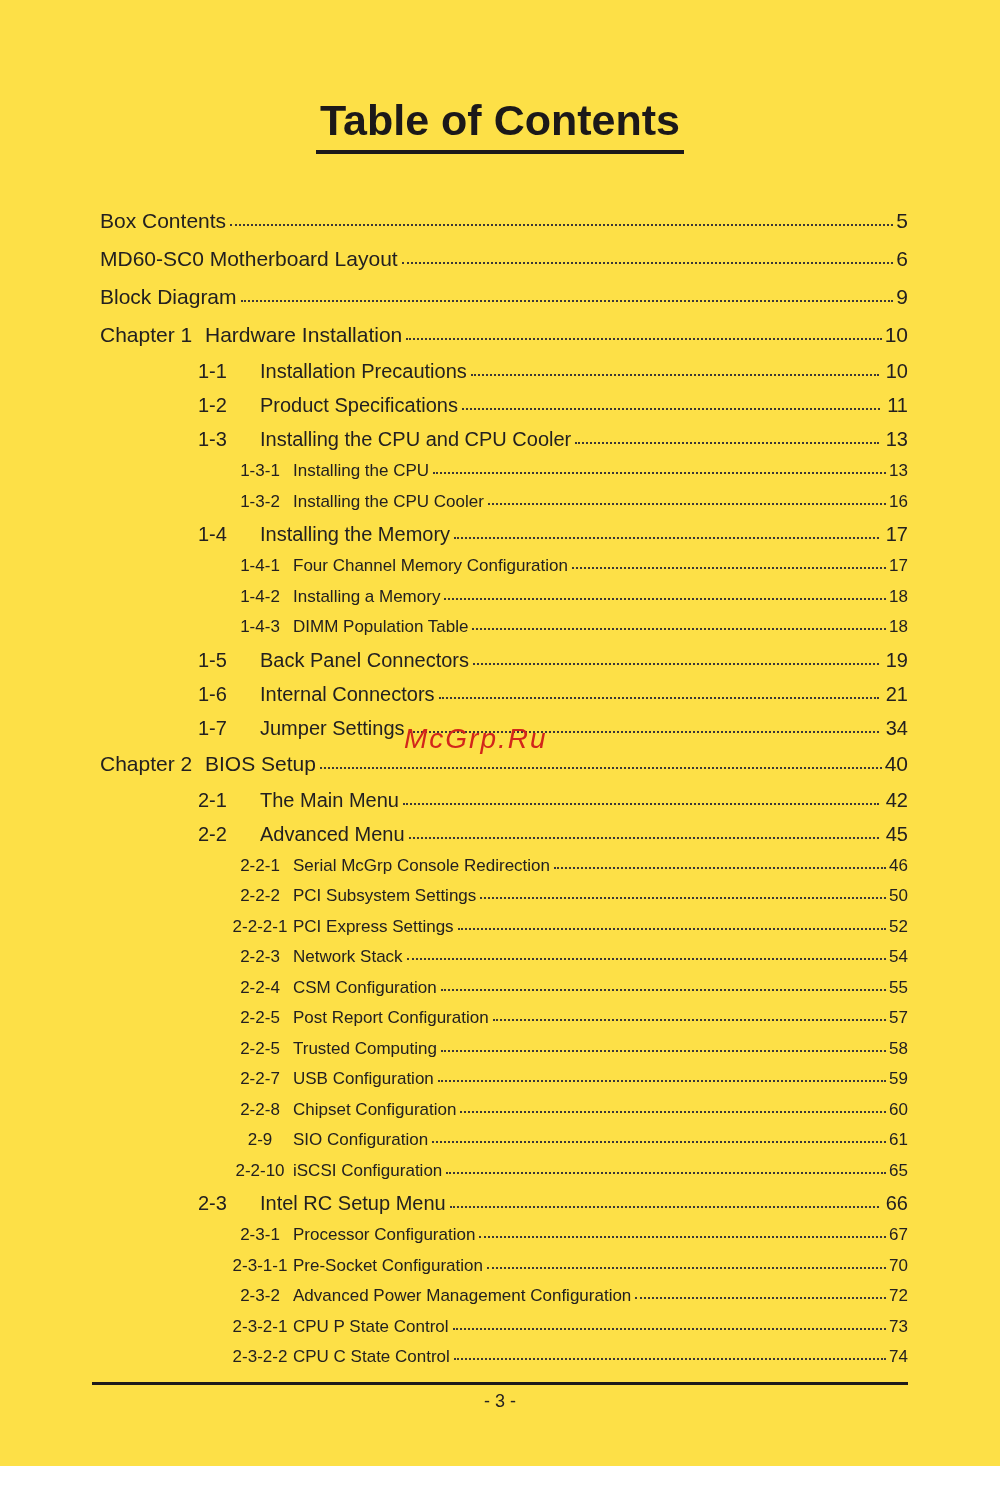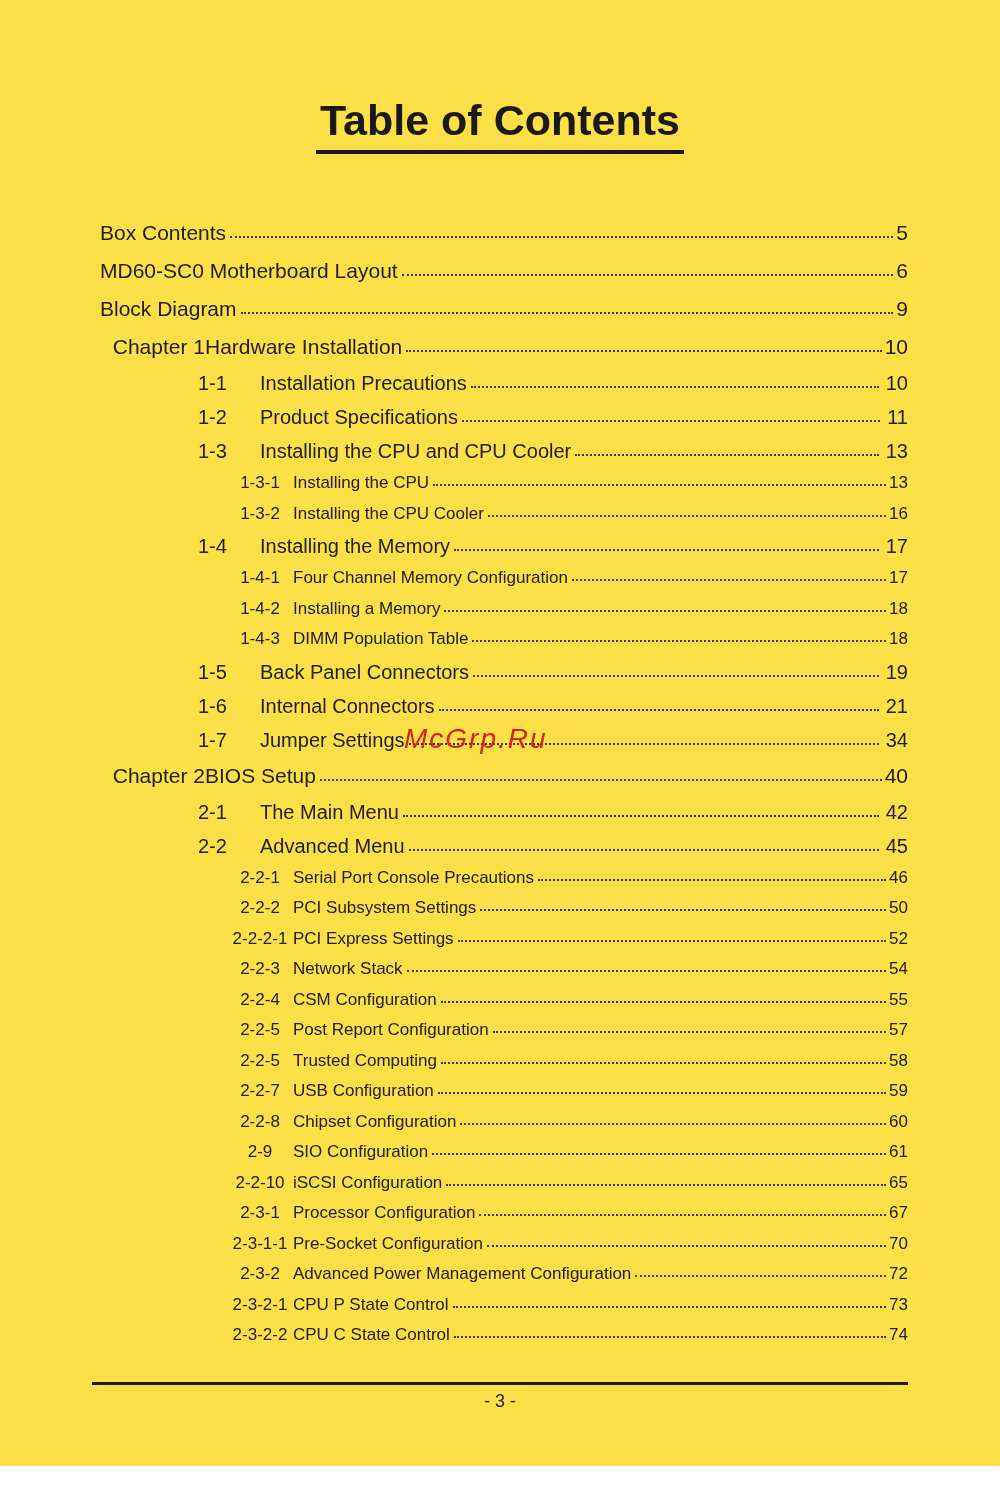--- a/index.html
+++ b/index.html
@@ -31,32 +31,32 @@
     color: #1c1919;
     letter-spacing: 0px;
     padding: 0 4px 8px 4px;
     border-bottom: 4px solid #1c1919;
   }
   
   .toc {
     position: absolute;
     left: 100px;
     right: 92px;
-    top: 214px;
+    top: 202px;
   }
   .toc-row {
     display: flex;
     align-items: baseline;
     white-space: nowrap;
   }
   .toc-row.l0 { height: 38px;   line-height: 38px;   font-size: 21px; }
   .toc-row.l1 { height: 34px;   line-height: 34px;   font-size: 20px; padding-left: 98px; }
   .toc-row.l2 { height: 30.5px; line-height: 30.5px; font-size: 17px; padding-left: 127px; text-align: center; }
   .col-label { flex: 0 0 auto; }
-  .l0 .col-label.chapter { min-width: 105px; text-align: right; }
+  .l0 .col-label.chapter { min-width: 105px; }
   .l1 .col-label { min-width: 62px; }
   .l2 .col-label { min-width: 66px; }
   .col-title { flex: 0 0 auto; }
   .dots {
     flex: 1 1 auto;
     height: 1px;
     margin: 0 3px 0 4px;
     border-bottom: 2.5px dotted #3b3737;
     transform: translateY(-2px);
     min-width: 10px;
@@ -213,21 +213,21 @@
     <span class="col-page">42</span>
   </div>
       <div class="toc-row l1">
     <span class="col-label">2-2</span>
     <span class="col-title">Advanced Menu</span>
     <span class="dots"></span>
     <span class="col-page">45</span>
   </div>
       <div class="toc-row l2">
     <span class="col-label">2-2-1</span>
-    <span class="col-title">Serial Port Console Precautions</span>
+    <span class="col-title">Serial McGrp Console Redirection</span>
     <span class="dots"></span>
     <span class="col-page">46</span>
   </div>
       <div class="toc-row l2">
     <span class="col-label">2-2-2</span>
     <span class="col-title">PCI Subsystem Settings</span>
     <span class="dots"></span>
     <span class="col-page">50</span>
   </div>
       <div class="toc-row l2">
@@ -277,20 +277,26 @@
     <span class="col-title">SIO Configuration</span>
     <span class="dots"></span>
     <span class="col-page">61</span>
   </div>
       <div class="toc-row l2">
     <span class="col-label">2-2-10</span>
     <span class="col-title">iSCSI Configuration</span>
     <span class="dots"></span>
     <span class="col-page">65</span>
   </div>
+      <div class="toc-row l1">
+    <span class="col-label">2-3</span>
+    <span class="col-title">Intel RC Setup Menu</span>
+    <span class="dots"></span>
+    <span class="col-page">66</span>
+  </div>
       <div class="toc-row l2">
     <span class="col-label">2-3-1</span>
     <span class="col-title">Processor Configuration</span>
     <span class="dots"></span>
     <span class="col-page">67</span>
   </div>
       <div class="toc-row l2">
     <span class="col-label">2-3-1-1</span>
     <span class="col-title">Pre-Socket Configuration</span>
     <span class="dots"></span>

